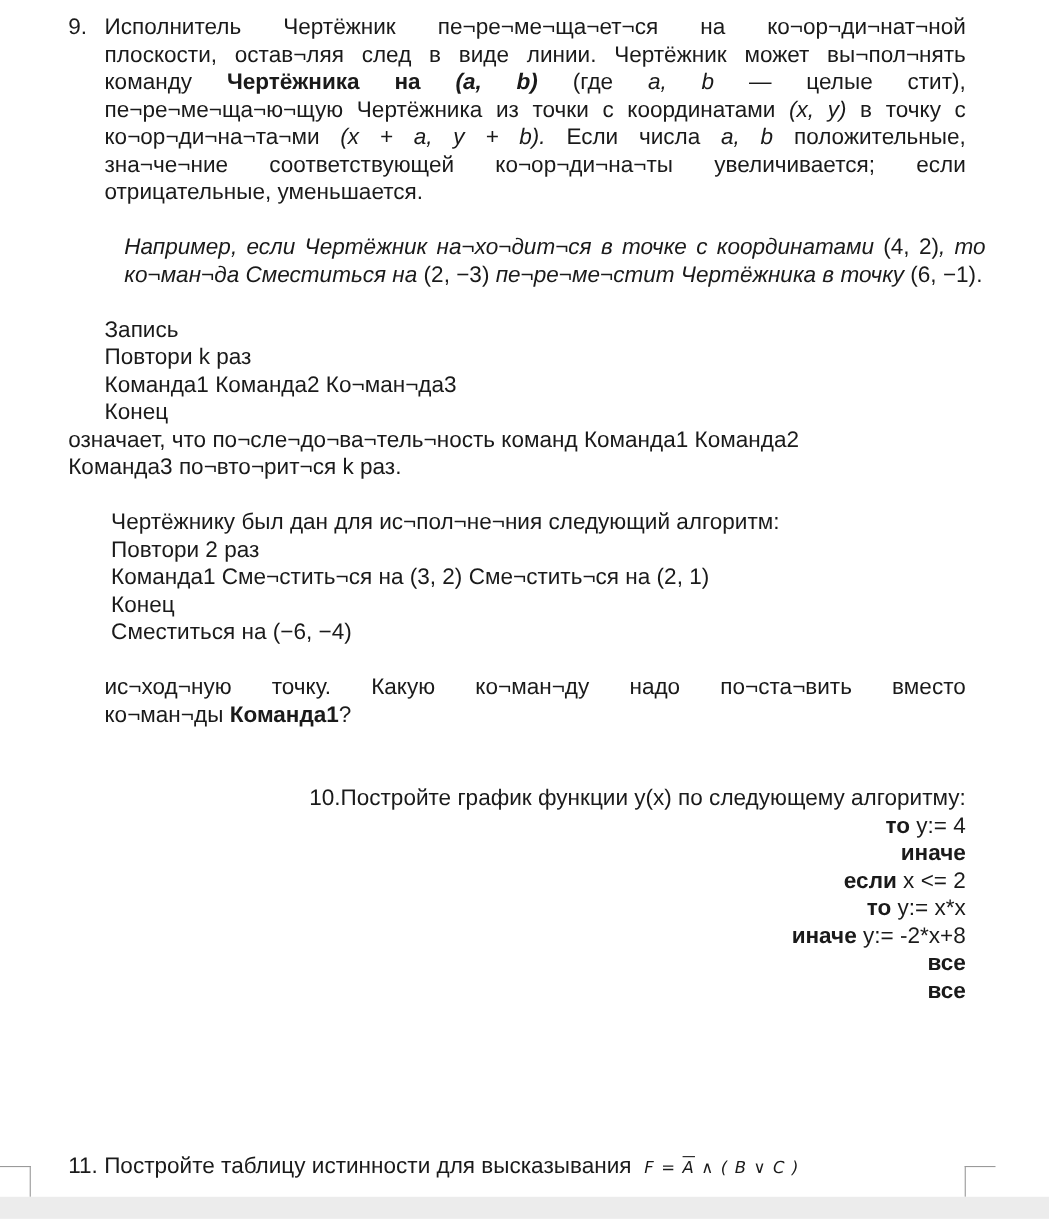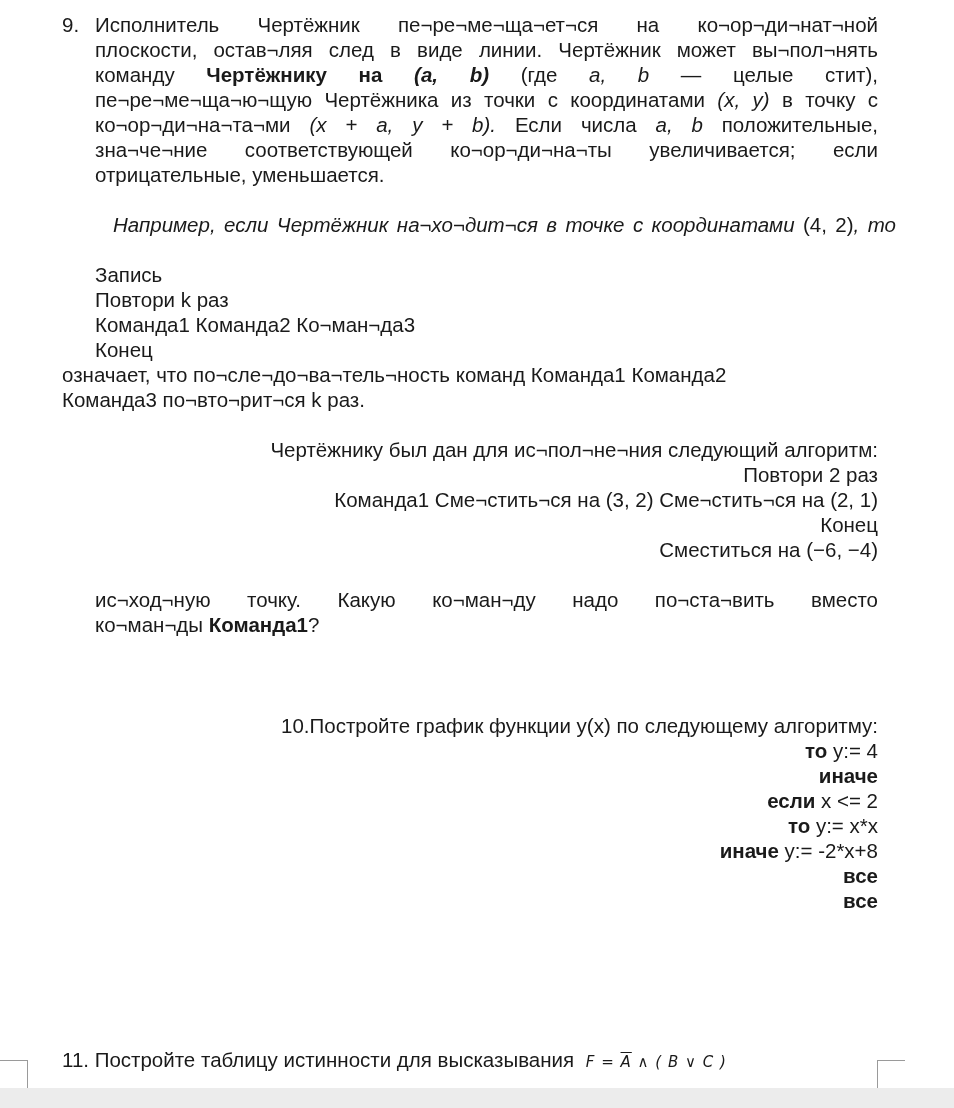--- a/index.html
+++ b/index.html
@@ -25,52 +25,55 @@
 <body>
 
 <div class="page">
 
   <div class="blk" style="left:62px; top:12px; width:816px;">
     <span class="num" style="left:0; top:0;">9.</span>
     <div style="margin-left:33px; width:783px;">
       <span class="jline">Исполнитель Чертёжник пе¬ре¬ме¬ща¬ет¬ся на ко¬ор¬ди¬нат¬ной</span>
       <span class="jline">плоскости, остав¬ляя след в виде линии. Чертёжник может вы¬пол¬нять</span>
       <span class="jline">
-        <span>команду </span><b>Чертёжнику на</b>
+        <span>команду </span><b>Чертёжника на</b>
         <b><i>(a, b)</i></b><span> (где </span><i>a,</i>
         <i>b</i><span> — целые стит),</span>
       </span>
       <span class="jline">
         <span>пе¬ре¬ме¬ща¬ю¬щую Чертёжника из точки с координатами </span><i>(x, y)</i><span> в точку с</span>
       </span>
       <span class="jline">
         <span>ко¬ор¬ди¬на¬та¬ми </span><i>(x + a, y + b).</i><span> Если числа </span><i>a, b</i><span> положительные,</span>
       </span>
       <span class="jline">зна¬че¬ние соответствующей ко¬ор¬ди¬на¬ты увеличивается; если</span>
       <span class="line">отрицательные, уменьшается.</span>
     </div>
 
     <div style="margin-left:51px; width:783px; margin-top:25px; font-style:italic;">
       <span class="jline">
         <span>Например, если Чертёжник на¬хо¬дит¬ся в точке с координатами </span><span style="font-style:normal">(4, 2)</span><span>, то</span>
       </span>
+      <span class="line">
+        <span>ко¬ман¬да Сместиться на </span><span style="font-style:normal">(2, −3)</span><span> пе¬ре¬ме¬стит Чертёжника в точку </span><span style="font-style:normal">(6, −1)</span><span style="font-style:normal">.</span>
+      </span>
     </div>
 
     <div style="margin-left:33px; margin-top:25px;">
       <span class="line">Запись</span>
       <span class="line">Повтори k раз</span>
       <span class="line">Команда1 Команда2 Ко¬ман¬да3</span>
       <span class="line">Конец</span>
     </div>
     <div style="margin-left:0;">
       <span class="line">означает, что по¬сле¬до¬ва¬тель¬ность команд Команда1 Команда2</span>
       <span class="line">Команда3 по¬вто¬рит¬ся k раз.</span>
     </div>
 
-    <div style="margin-left:39px; margin-top:25px;text-align:right;">
+    <div style="margin-left:39px; margin-top:25px;">
       <span class="line">Чертёжнику был дан для ис¬пол¬не¬ния следующий алгоритм:</span>
       <span class="line">Повтори 2 раз</span>
       <span class="line">Команда1 Сме¬стить¬ся на (3, 2) Сме¬стить¬ся на (2, 1)</span>
       <span class="line">Конец</span>
       <span class="line">Сместиться на (−6, −4)</span>
     </div>
 
     <div style="margin-left:33px; width:783px; margin-top:25px;">
       <span class="jline">ис¬ход¬ную точку. Какую ко¬ман¬ду надо по¬ста¬вить вместо</span>
       <span class="line">

